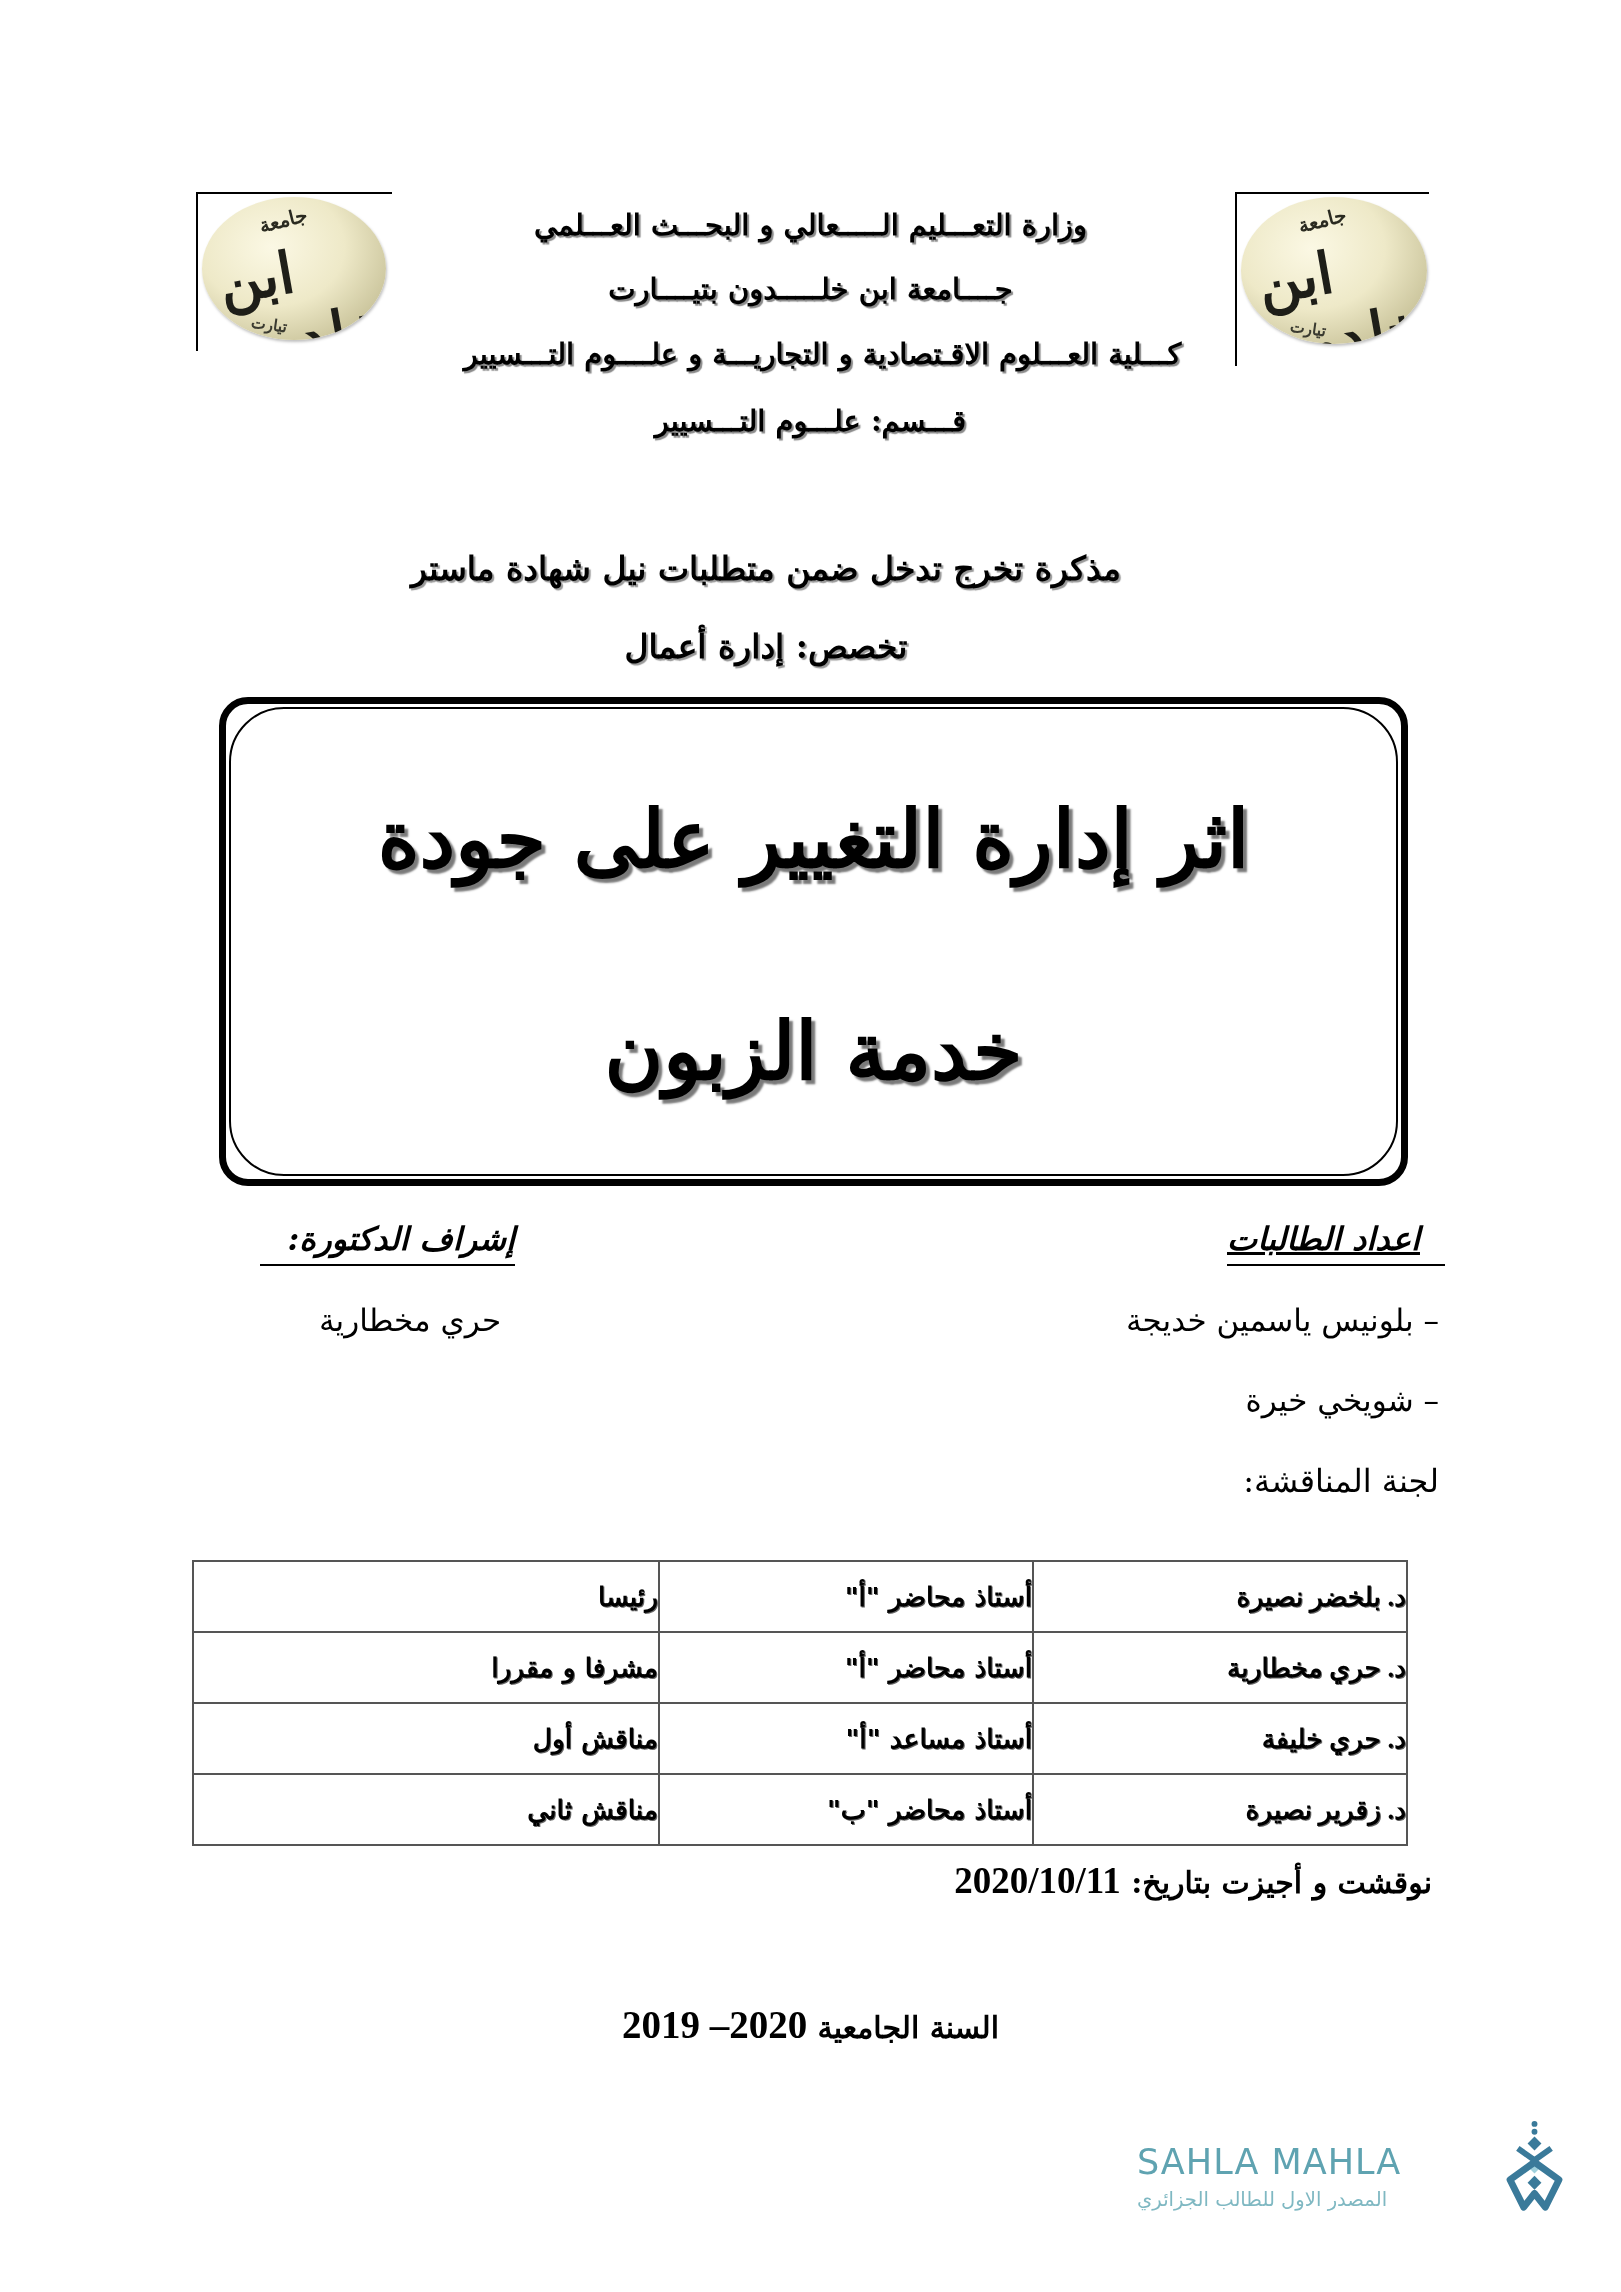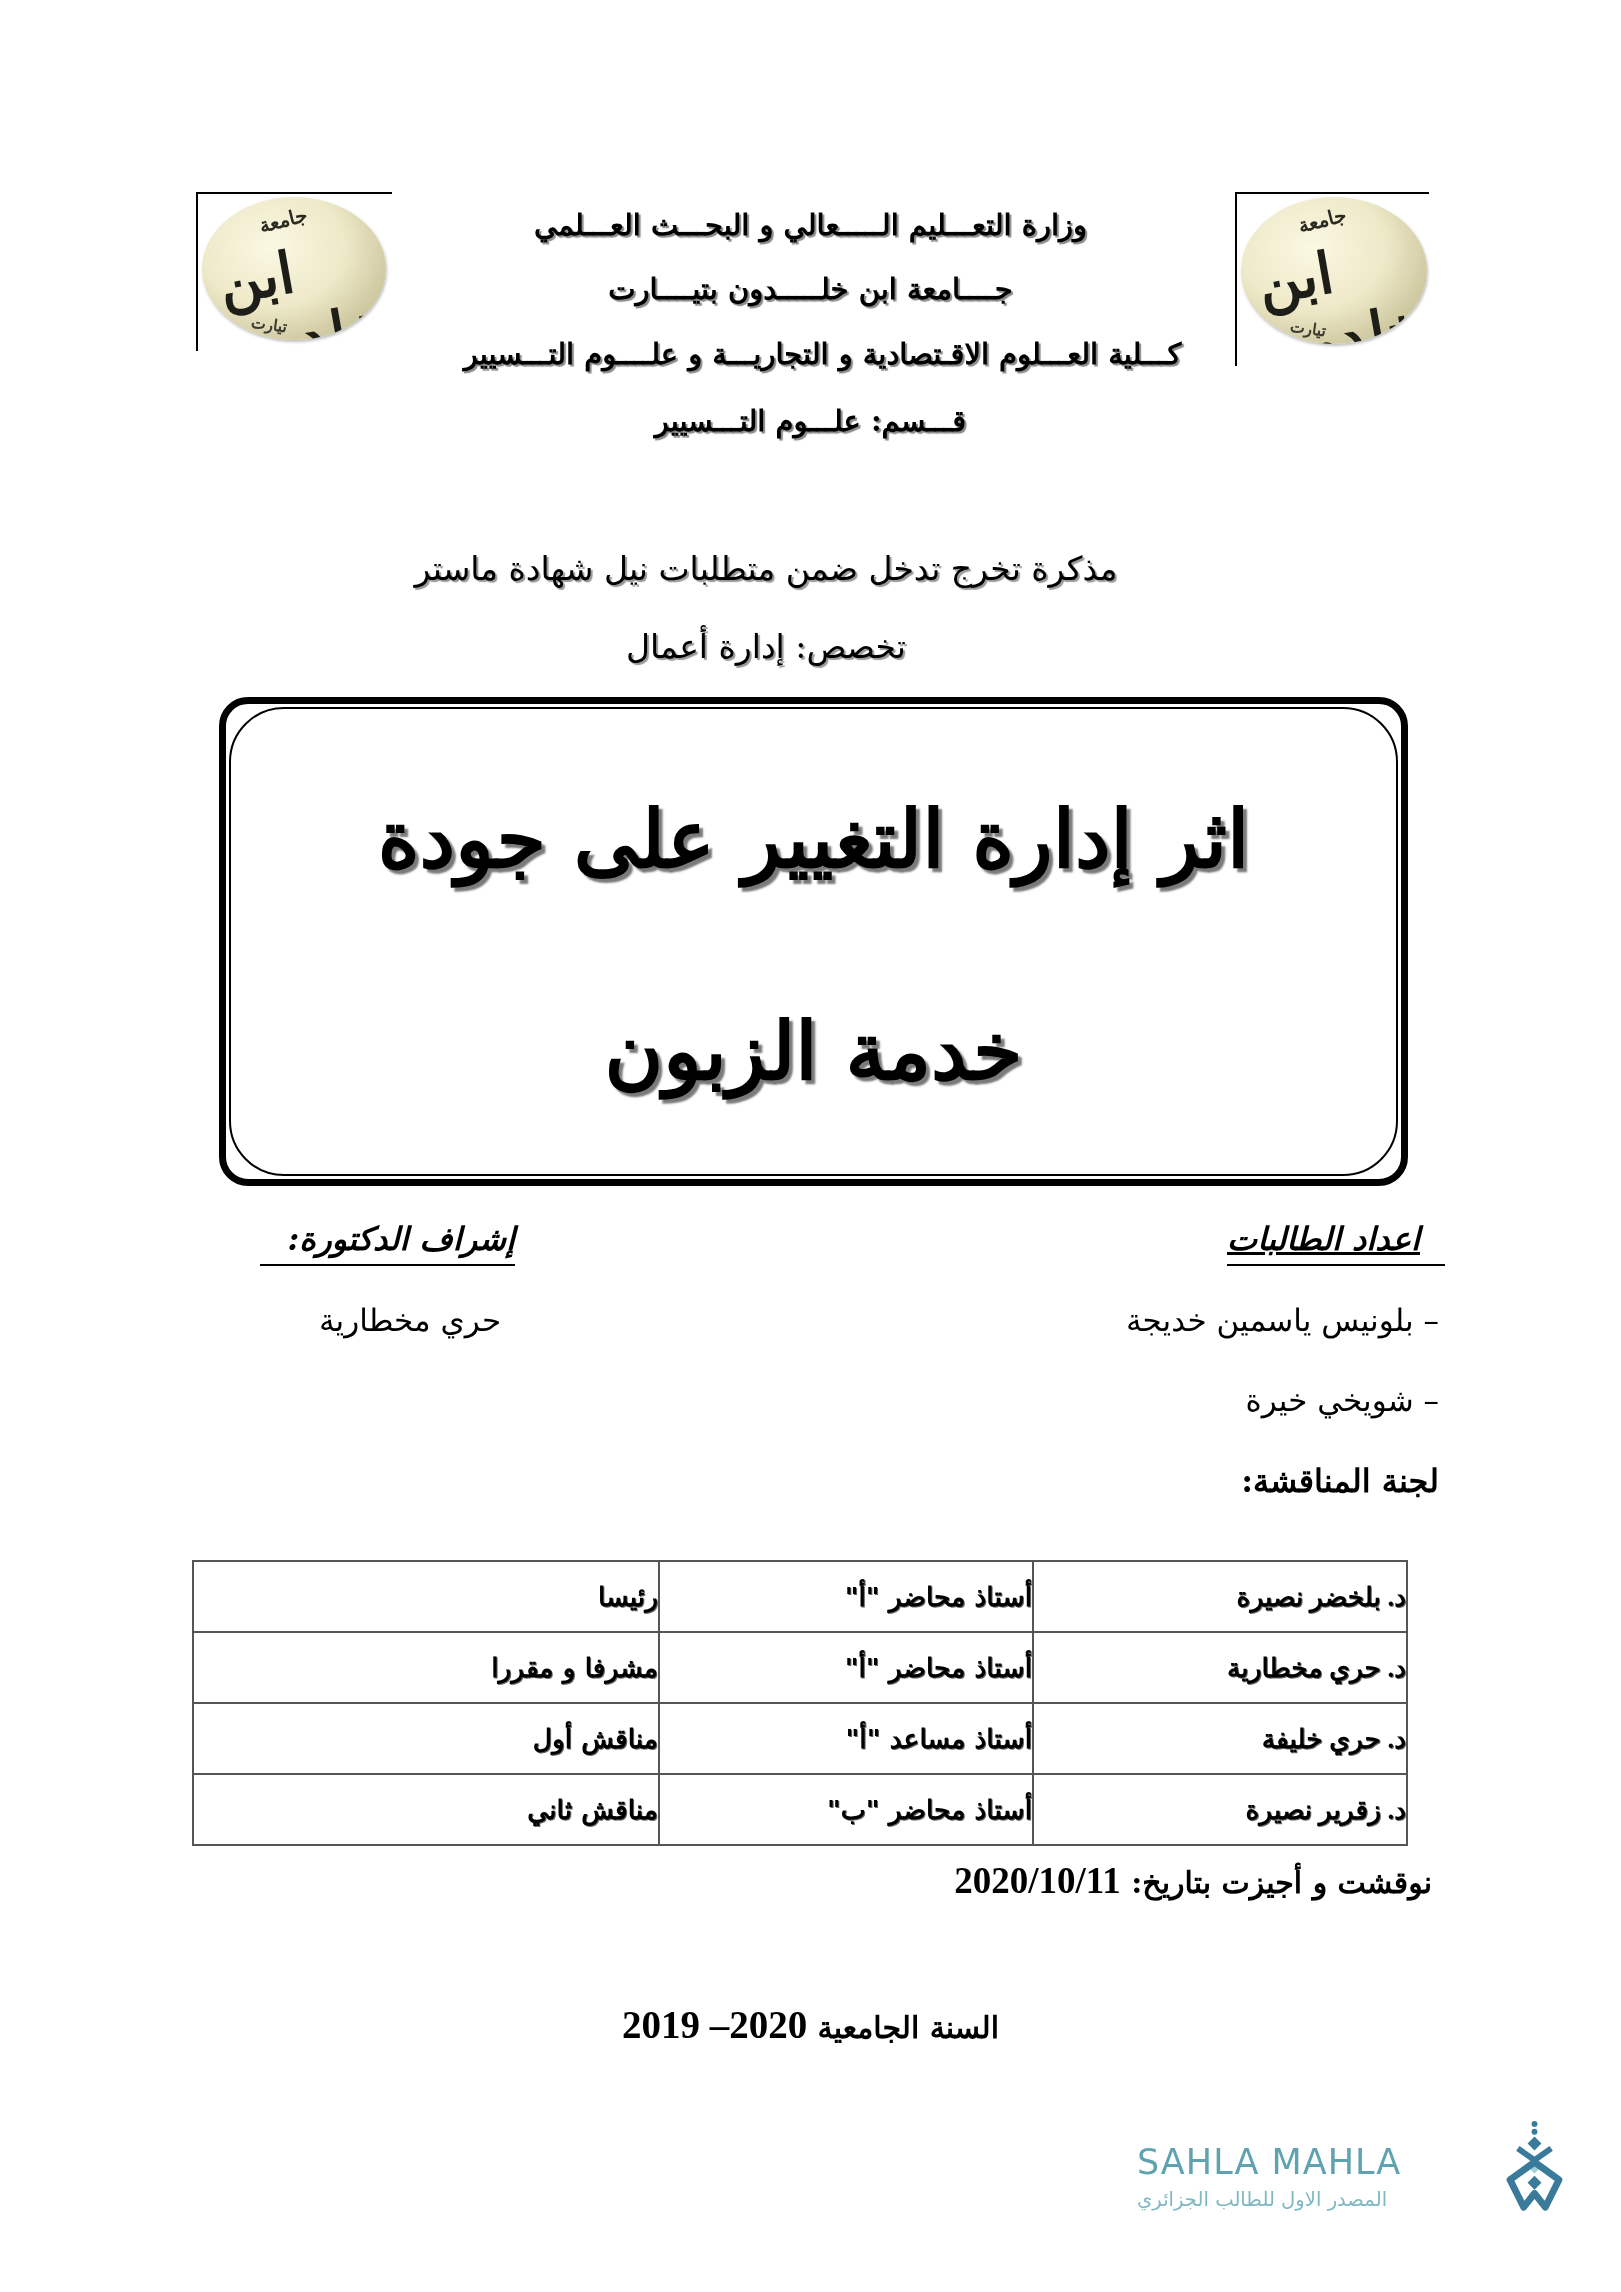--- a/index.html
+++ b/index.html
@@ -31,21 +31,21 @@
 
     
     .hdr-line {
       position: absolute; left: 0; width: 1621px; text-align: center; direction: rtl;
       font-family: "DejaVu Serif", serif; font-weight: bold; font-size: 29px;
       text-shadow: 2px 2px 1px #8a8a8a;
     }
 
     .memo-line {
       position: absolute; left: 0; width: 1532px; text-align: center; direction: rtl;
-      font-family: "DejaVu Serif", serif; font-weight: normal; font-size: 33px;
+      font-family: "DejaVu Serif", serif; font-weight: bold; font-size: 33px;
       text-shadow: 2px 2px 1px #999;
     }
 
     
     .title-box {
       position: absolute; left: 219px; top: 697px; width: 1189px; height: 489px;
       box-sizing: border-box; border: 7.8px solid #000; border-radius: 29px;
     }
     .title-box-inner {
       position: absolute; left: 2.9px; top: 2.9px; right: 2.9px; bottom: 2.9px;
@@ -61,21 +61,21 @@
     .section-head {
       position: absolute; direction: rtl; font-family: "DejaVu Serif", serif;
       font-weight: bold; font-style: italic; font-size: 32px; padding-bottom: 5.9px;
       border-bottom: 2.9px solid #000;
     }
     .name-line {
       position: absolute; direction: rtl; font-family: "DejaVu Serif", serif; font-size: 31px;
     }
     .committee-head {
       position: absolute; direction: rtl; font-family: "DejaVu Serif", serif;
-      font-weight: bold; font-size: 32px;
+      font-weight: normal; font-size: 32px;
     }
 
     
     .committee-table {
       position: absolute; left: 192px; top: 1560px; width: 1216px;
       border-collapse: collapse; direction: rtl;
       font-family: "DejaVu Serif", serif; font-weight: bold; font-size: 26.5px;
     }
     .committee-table td {
       border: 2px solid #555; height: 69px; padding: 0 0; text-align: right;

